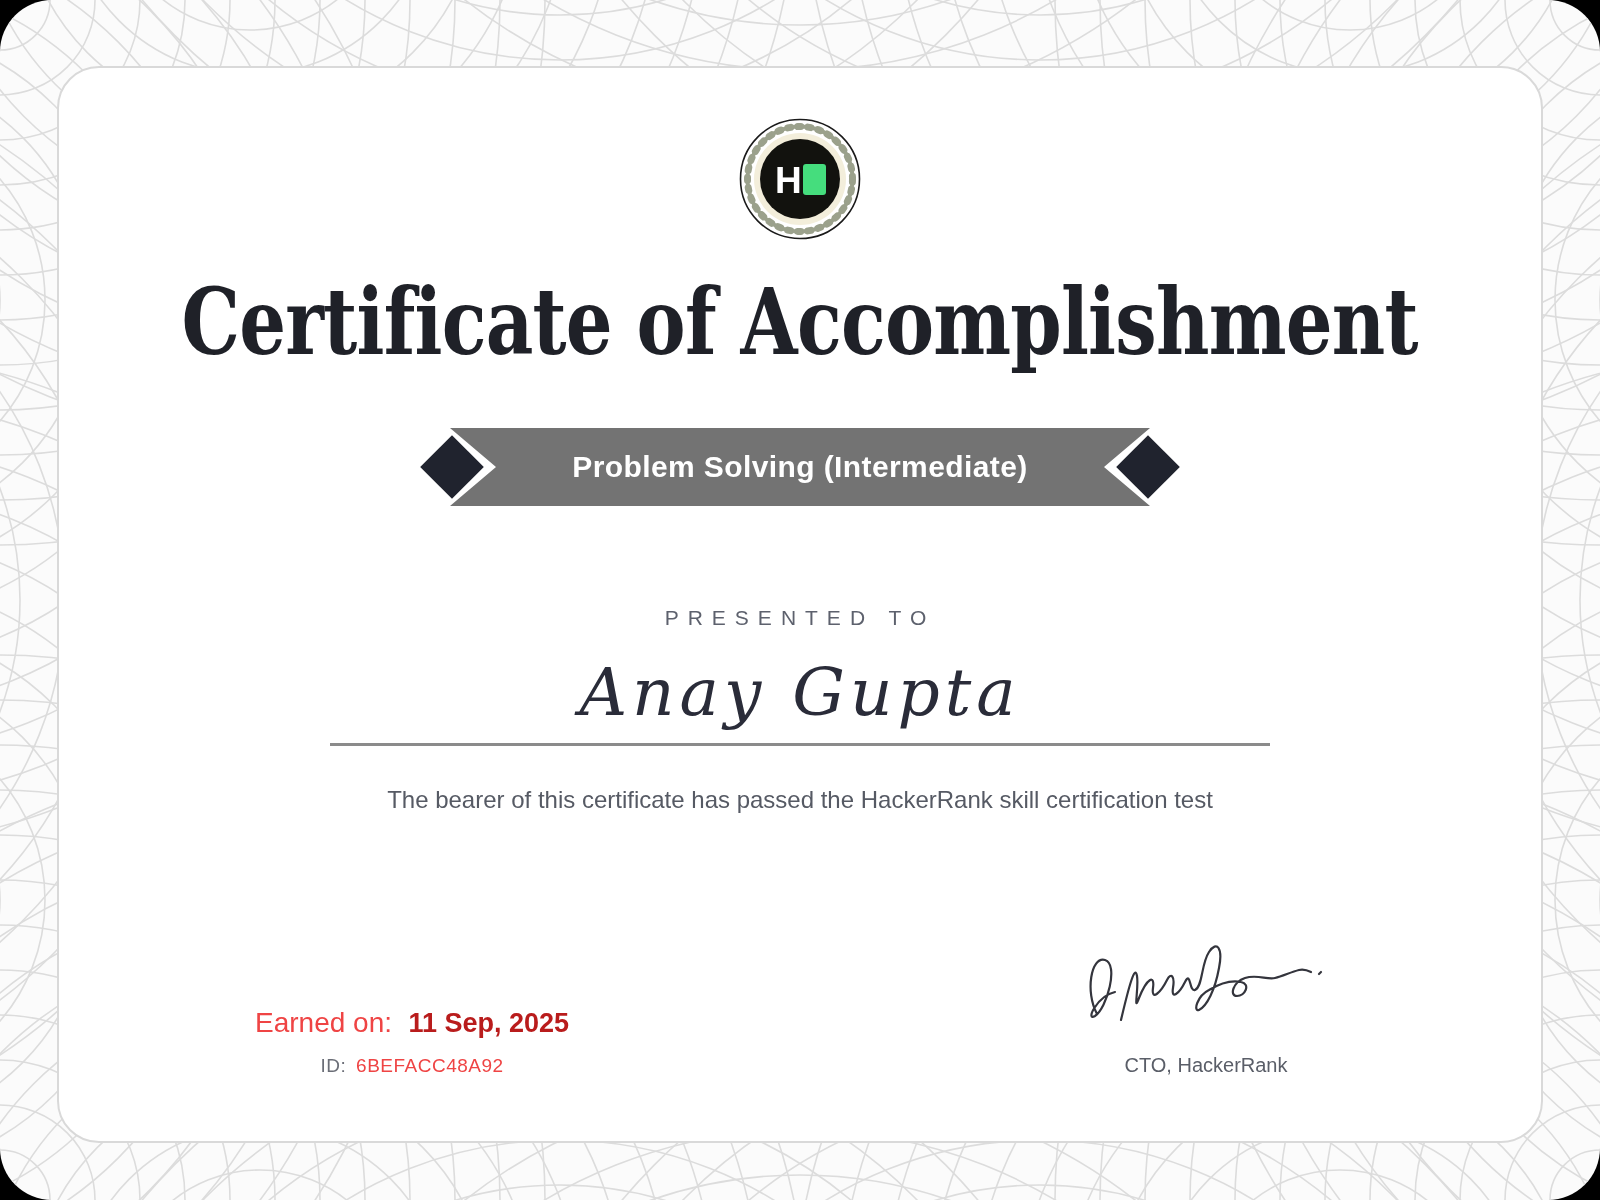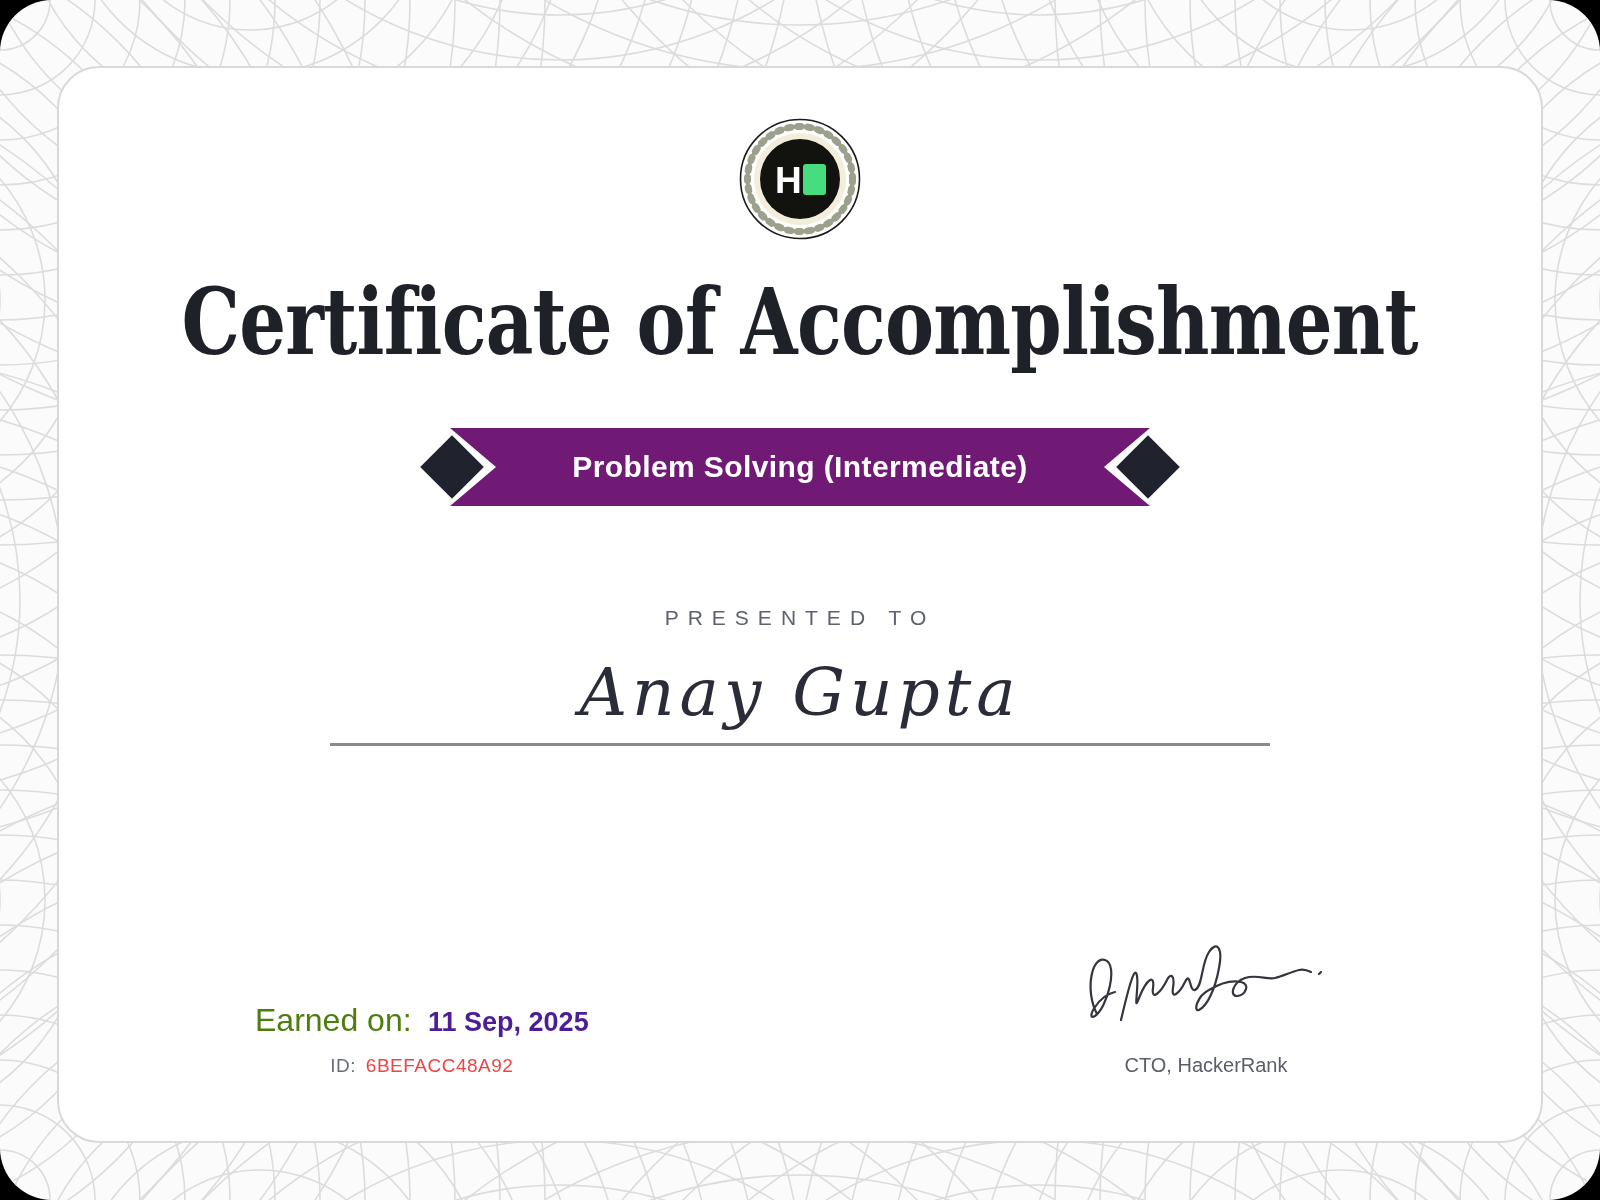--- a/index.html
+++ b/index.html
@@ -12,42 +12,42 @@
   
   .badge{margin-top:50px;width:122px;height:122px;}
   .badge svg{display:block;}
   .badge-h{font-family:"Liberation Sans",sans-serif;font-weight:bold;font-size:37px;fill:#ffffff;}
   
   .title{margin-top:36px;font-family:"DejaVu Serif","Liberation Serif",serif;font-weight:700;
          font-size:92px;line-height:1.0;color:#1f2128;transform:scaleX(.80);white-space:nowrap;
          letter-spacing:-1px;}
   
   .banner{position:relative;margin-top:60px;width:700px;height:78px;}
-  .banner-bar{position:absolute;inset:0;background:#701a75;
+  .banner-bar{position:absolute;inset:0;background:#737373;
       clip-path:polygon(0 0,100% 0,calc(100% - 46px) 50%,100% 100%,0 100%,46px 50%);
       display:flex;align-items:center;justify-content:center;}
   .banner-label{color:#ffffff;font-size:30px;font-weight:bold;letter-spacing:.4px;}
   .diamond{position:absolute;width:45px;height:45px;background:#20232e;top:50%;}
   .diamond.left{left:2px;transform:translate(-50%,-50%) rotate(45deg);}
   .diamond.right{right:2px;transform:translate(50%,-50%) rotate(45deg);}
   
   .presented{margin-top:100px;font-size:21px;letter-spacing:9px;color:#5d616d;}
   
   .recipient{margin-top:24px;font-family:"DejaVu Serif","Liberation Serif",serif;font-style:italic;
              font-size:66px;color:#2a2c39;letter-spacing:5px;text-align:right;}
   .name-rule{width:940px;height:3px;background:#8b8b8b;margin-top:12px;}
   
   .description{margin-top:40px;font-size:24px;color:#565a64;}
   
   .bottom-row{margin-top:auto;width:100%;box-sizing:border-box;padding:0 210px 64px 196px;
               display:flex;justify-content:space-between;align-items:flex-end;}
   .earned-block{text-align:center;}
   .earned-line{white-space:nowrap;}
-  .earned-label{font-size:32px;color:#4d7c0f;}
-  .earned-date{font-size:27px;font-weight:bold;color:#4c1d95;margin-left:12px;}
+  .earned-label{font-size:28px;color:#ef4444;}
+  .earned-date{font-size:27px;font-weight:bold;color:#b91c1c;margin-left:12px;}
   .id-line{margin-top:16px;font-size:19px;letter-spacing:.5px;}
   .id-label{color:#6b6e77;}
   .id-value{color:#ef4444;margin-left:4px;}
   .signer-block{text-align:center;}
   .signature{display:block;margin:0 auto;}
   .signer-name{font-size:27px;font-weight:bold;color:#20232c;margin-top:2px;}
   .signer-title{font-size:20px;color:#5a5e68;margin-top:14px;}
 </style>
 </head>
 <body>
@@ -115,20 +115,21 @@
         <span class="banner-label">Problem Solving (Intermediate)</span>
       </div>
       <div class="diamond right"></div>
     </div>
 
     <div class="presented">PRESENTED TO</div>
 
     <div class="recipient">Anay Gupta</div>
     <div class="name-rule"></div>
 
+    <div class="description">The bearer of this certificate has passed the HackerRank skill certification test</div>
 
     <div class="bottom-row">
 
       <div class="earned-block">
         <div class="earned-line">
           <span class="earned-label">Earned on:</span>
           <span class="earned-date">11 Sep, 2025</span>
         </div>
         <div class="id-line">
           <span class="id-label">ID:</span>

